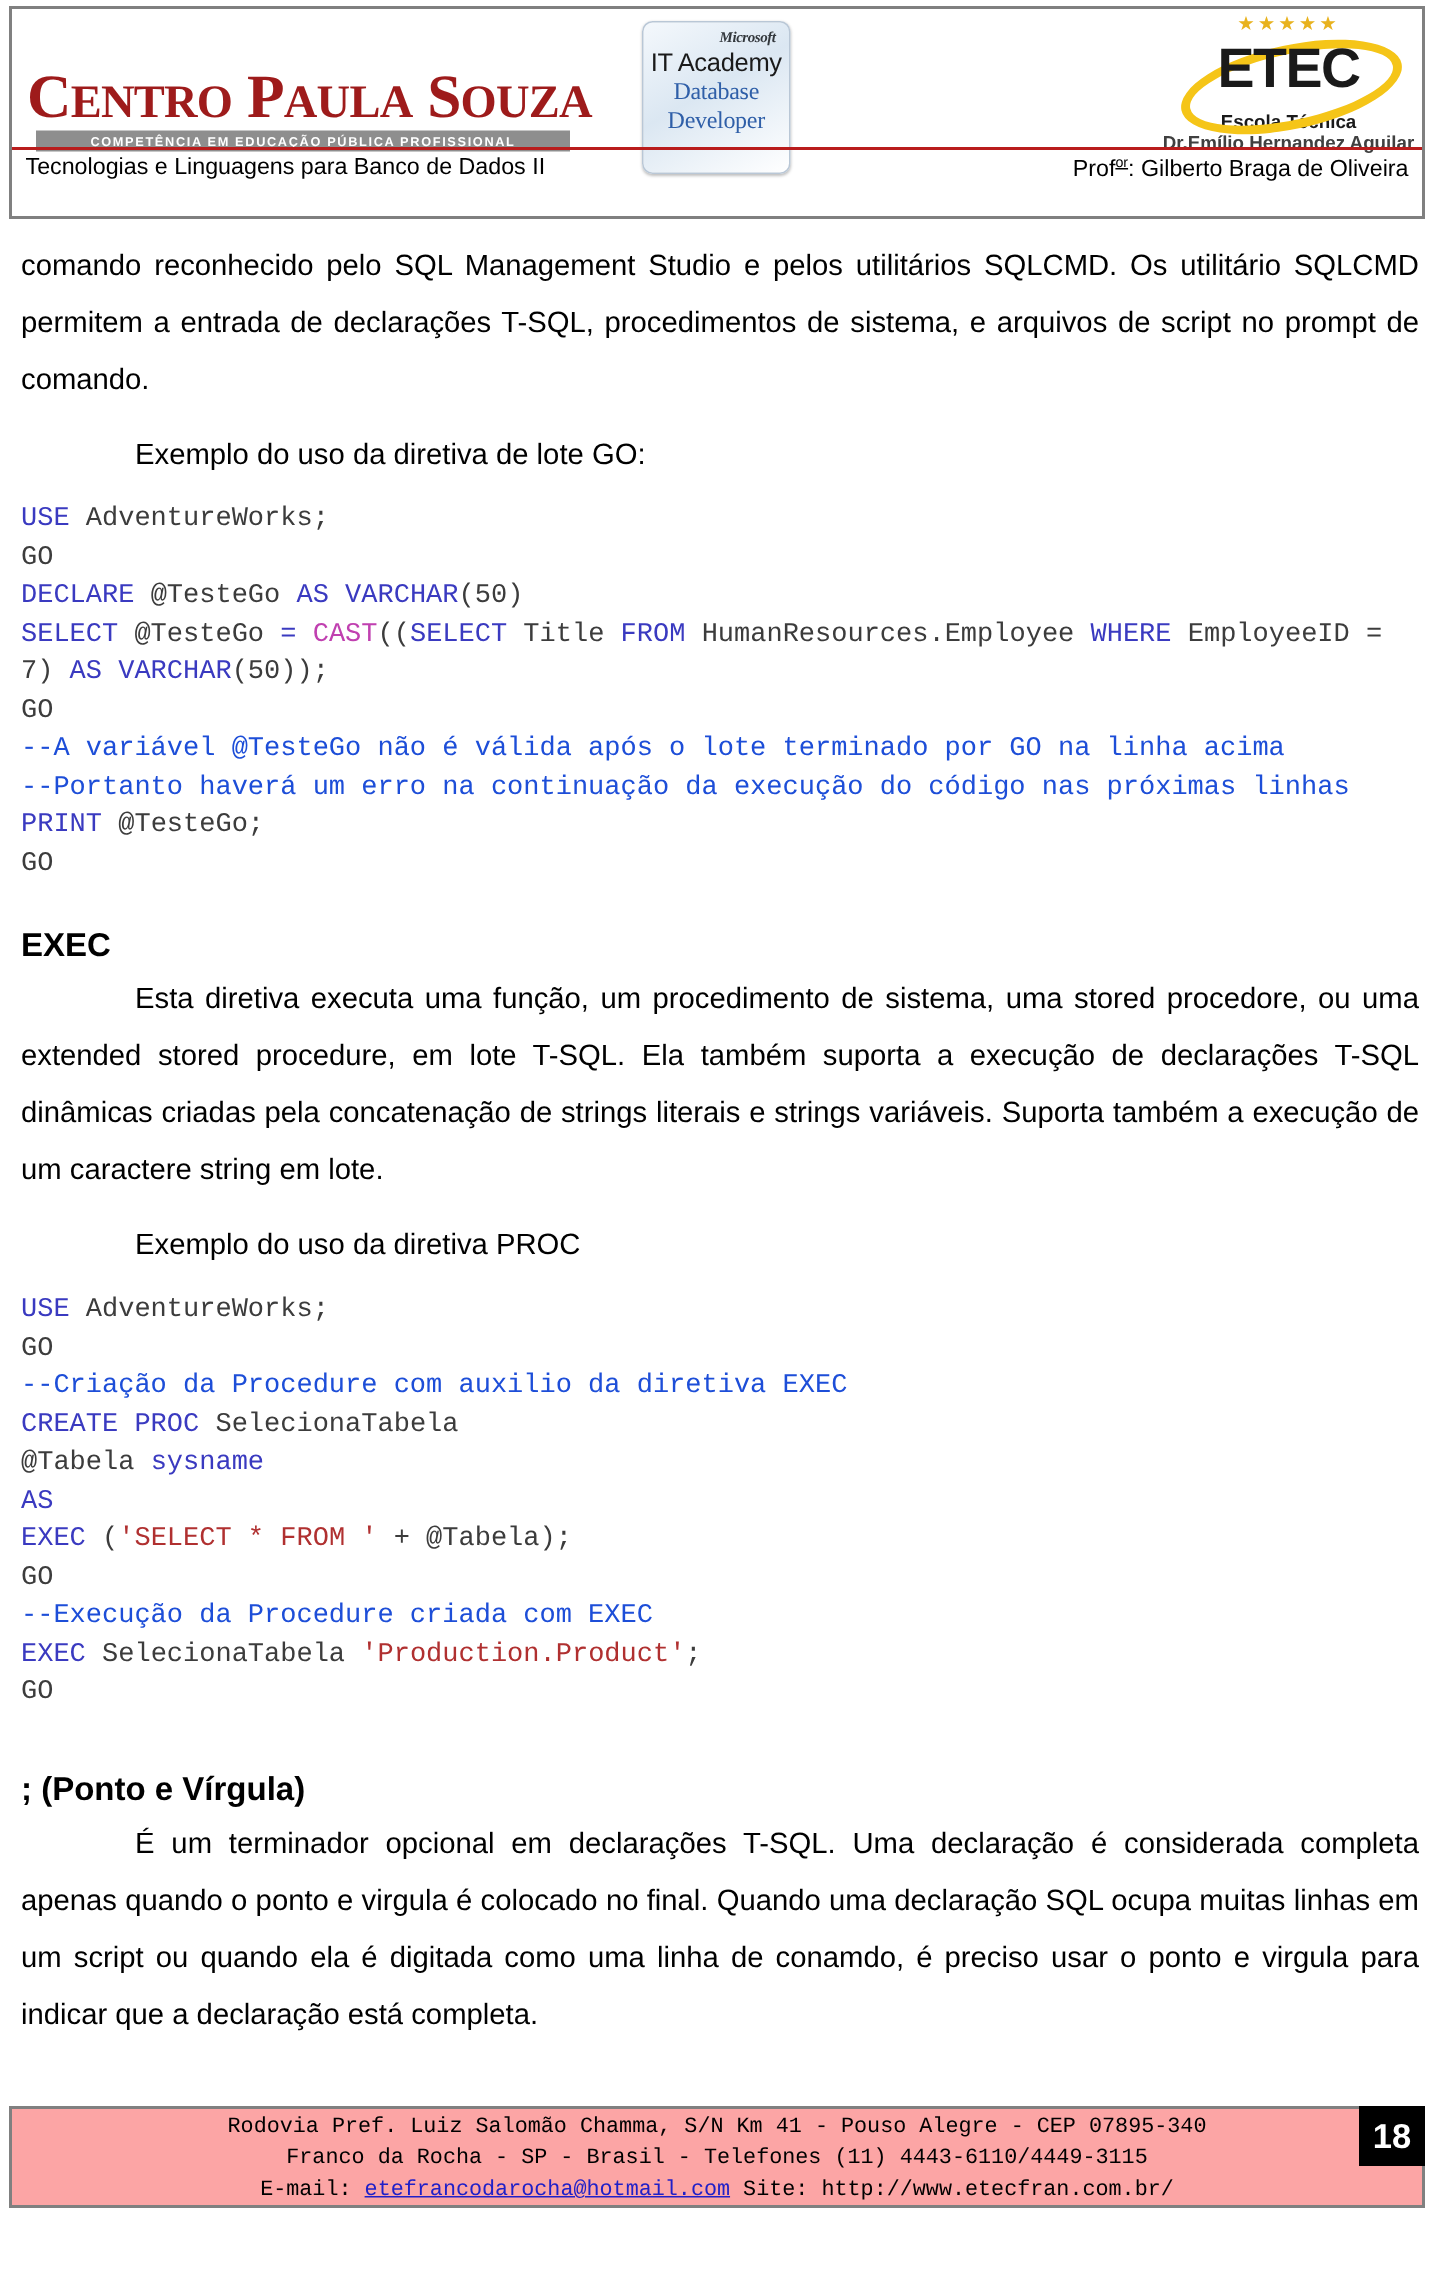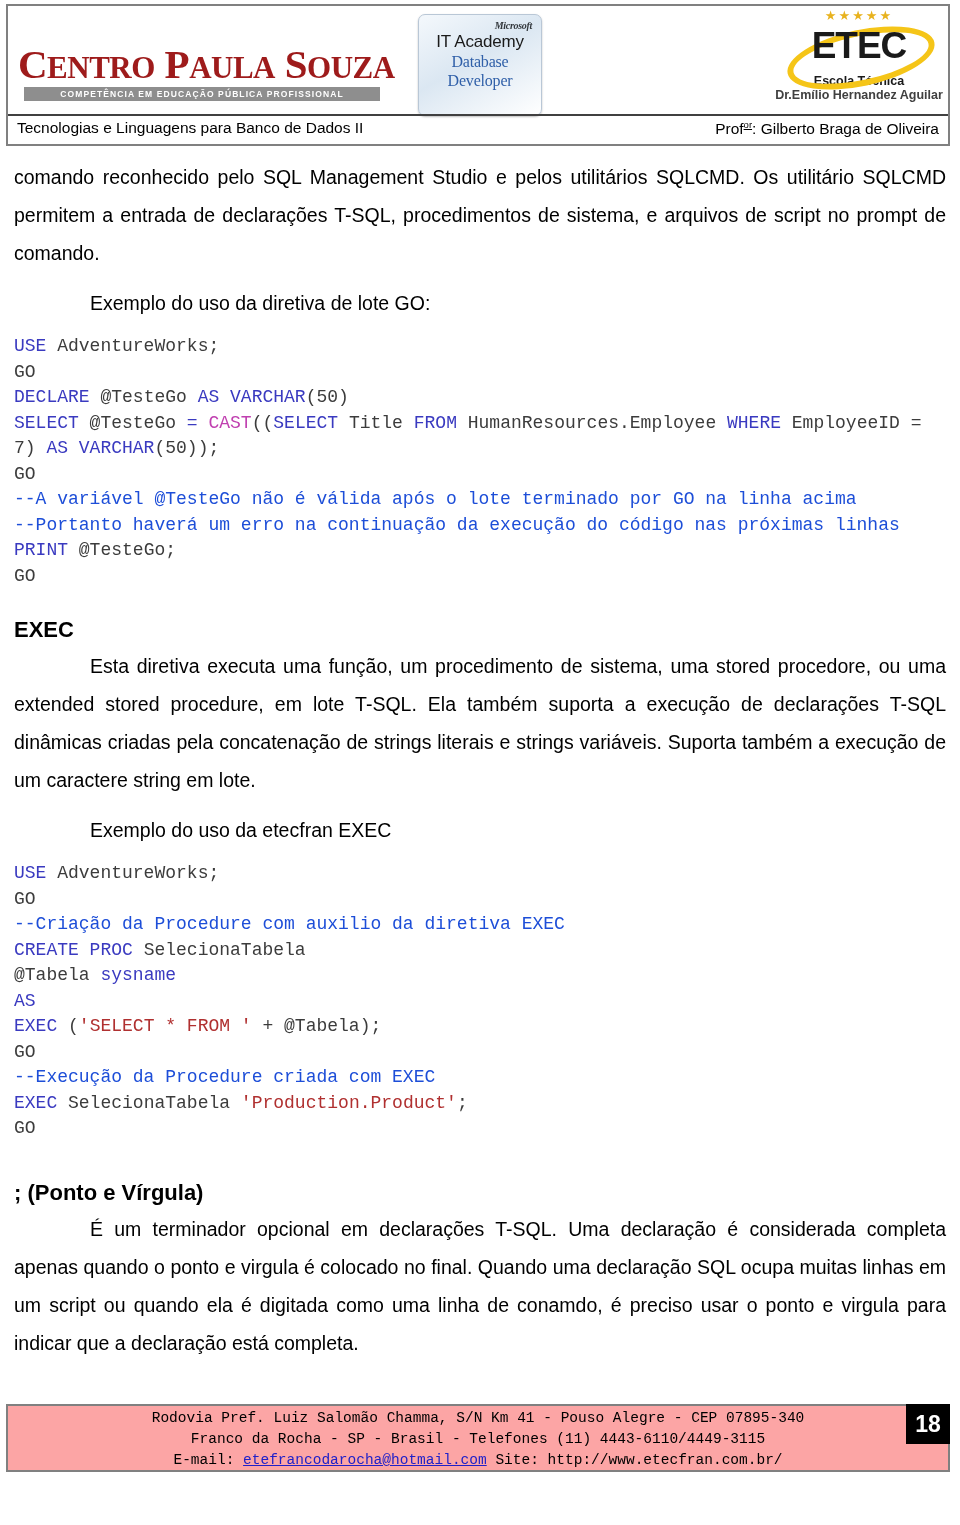--- a/index.html
+++ b/index.html
@@ -64,23 +64,23 @@
     padding: 2px 0 2px 0;
     width: 356px;
     margin-left: 6px;
     white-space: nowrap;
     font-family: "Liberation Sans", sans-serif;
   }
 
   
   .ms-badge {
     position: absolute;
-    left: 410px;
+    left: 420px;
     top: 8px;
-    width: 124px;
+    width: 99px;
     height: 102px;
     border: 1px solid #b9c7d6;
     border-radius: 7px;
     background: linear-gradient(150deg, #f4f8fc 0%, #dbe7f2 45%, #ffffff 100%);
     box-shadow: 0 1px 2px rgba(0,0,0,0.25);
     box-sizing: border-box;
     text-align: center;
     padding-top: 5px;
   }
   .ms-badge .ms-top {
@@ -164,24 +164,24 @@
     font-weight: bold;
     color: #404040;
     line-height: 15px;
     white-space: nowrap;
   }
 
   
   .header-bottom {
     position: absolute;
     left: 0;
-    bottom: 0;
+    bottom: 16px;
     width: 100%;
     height: 30px;
-    border-top: 2px solid #404040;
+    border-top: 2px solid #b91c1c;
     box-sizing: border-box;
   }
   .hb-left {
     position: absolute;
     left: 9px;
     top: 3px;
     font-size: 15.5px;
     color: #000000;
     white-space: nowrap;
   }
@@ -345,21 +345,21 @@
 <span class="pl">GO</span></pre>
 
   <div class="spacer-md"></div>
 
   <h3 class="heading">EXEC</h3>
 
   <p class="para indent">Esta diretiva executa uma função, um procedimento de sistema, uma stored procedore, ou uma extended stored procedure, em lote T-SQL. Ela também suporta a execução de declarações T-SQL dinâmicas criadas pela concatenação de strings literais e strings variáveis. Suporta também a execução de um caractere string em lote.</p>
 
   <div class="spacer-sm"></div>
 
-  <p class="center-label">Exemplo do uso da etecfran EXEC</p>
+  <p class="center-label">Exemplo do uso da diretiva PROC</p>
 
   <div class="spacer-sm"></div>
 
   <pre class="code"><span class="kw">USE</span><span class="pl"> AdventureWorks;</span>
 <span class="pl">GO</span>
 <span class="cm">--Criação da Procedure com auxilio da diretiva EXEC</span>
 <span class="kw">CREATE PROC</span><span class="pl"> SelecionaTabela</span>
 <span class="pl">@Tabela </span><span class="kw">sysname</span>
 <span class="kw">AS</span>
 <span class="kw">EXEC</span><span class="pl"> (</span><span class="str">'SELECT * FROM '</span><span class="pl"> + @Tabela);</span>

